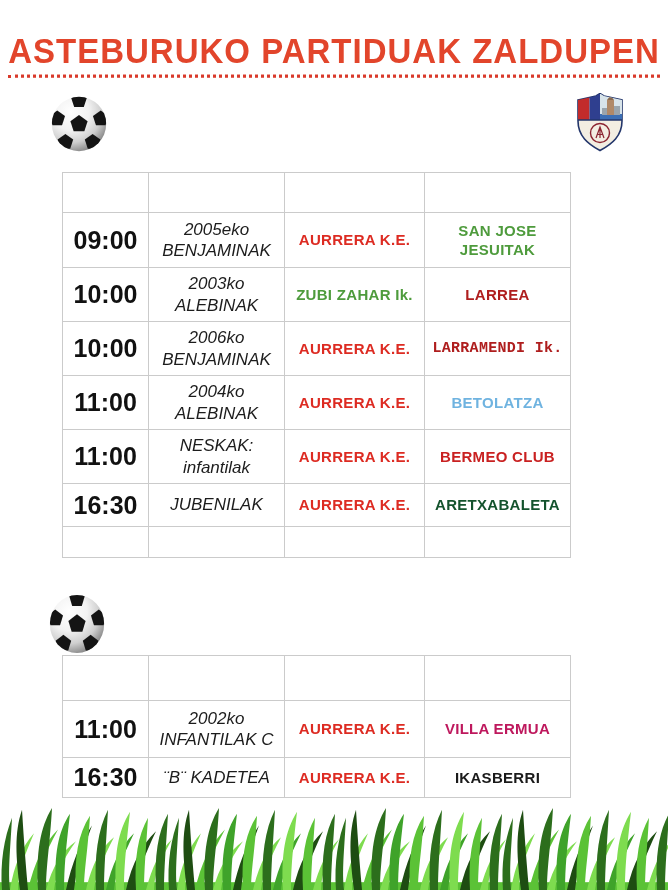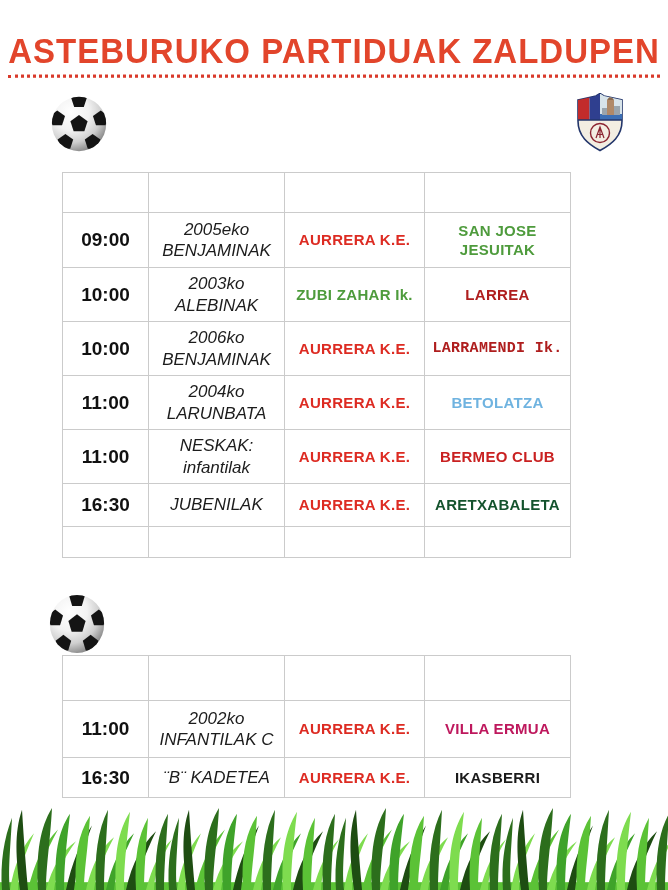--- a/index.html
+++ b/index.html
@@ -23,21 +23,21 @@
   table.matches {
     position:absolute; border-collapse:collapse; table-layout:fixed;
     width:508px; background:#fff;
   }
   table.matches td { border:1px solid #CBCBCB; text-align:center; vertical-align:middle; padding:2px 4px; }
   col.c-time { width:86px; } col.c-cat { width:136px; }
   col.c-home { width:140px; } col.c-away { width:146px; }
   tr.h40 { height:40px; } tr.h45 { height:45px; } tr.h55 { height:55px; }
   tr.h54 { height:54px; } tr.h57 { height:57px; } tr.h43 { height:43px; }
   tr.h40b { height:40px; } tr.h31 { height:31px; }
-  td.time { font-weight:700; font-size:19px; color:#111; }
+  td.time { font-weight:700; font-size:25px; color:#111; }
   td.cat { font-style:italic; font-size:17px; color:#1c1c1c; white-space:pre-line; line-height:1.25; }
   td.team { font-weight:700; font-size:15px; letter-spacing:.3px; white-space:pre-line; line-height:1.3; }
   .grass { position:absolute; left:0; bottom:0; width:668px; height:86px; }
 </style>
 </head>
 <body>
 
 <div class="page">
 
   <div class="title-wrap">
@@ -121,21 +121,21 @@
     <tr class="h54">
       <td class="time">10:00</td>
       <td class="cat">2006ko
 BENJAMINAK</td>
       <td class="team" style="color: rgb(221, 43, 34);">AURRERA K.E.</td>
       <td class="team" style="color: rgb(175, 30, 30); font-family: Liberation Mono, monospace;">LARRAMENDI Ik.</td>
     </tr>
     <tr class="h54">
       <td class="time">11:00</td>
       <td class="cat">2004ko
-LARUNBATA</td>
+ALEBINAK</td>
       <td class="team" style="color: rgb(221, 43, 34);">AURRERA K.E.</td>
       <td class="team" style="color: rgb(111, 179, 224);">BETOLATZA</td>
     </tr>
     <tr class="h54">
       <td class="time">11:00</td>
       <td class="cat">NESKAK:
 infantilak</td>
       <td class="team" style="color: rgb(221, 43, 34);">AURRERA K.E.</td>
       <td class="team" style="color: rgb(201, 33, 33);">BERMEO CLUB</td>
     </tr>

